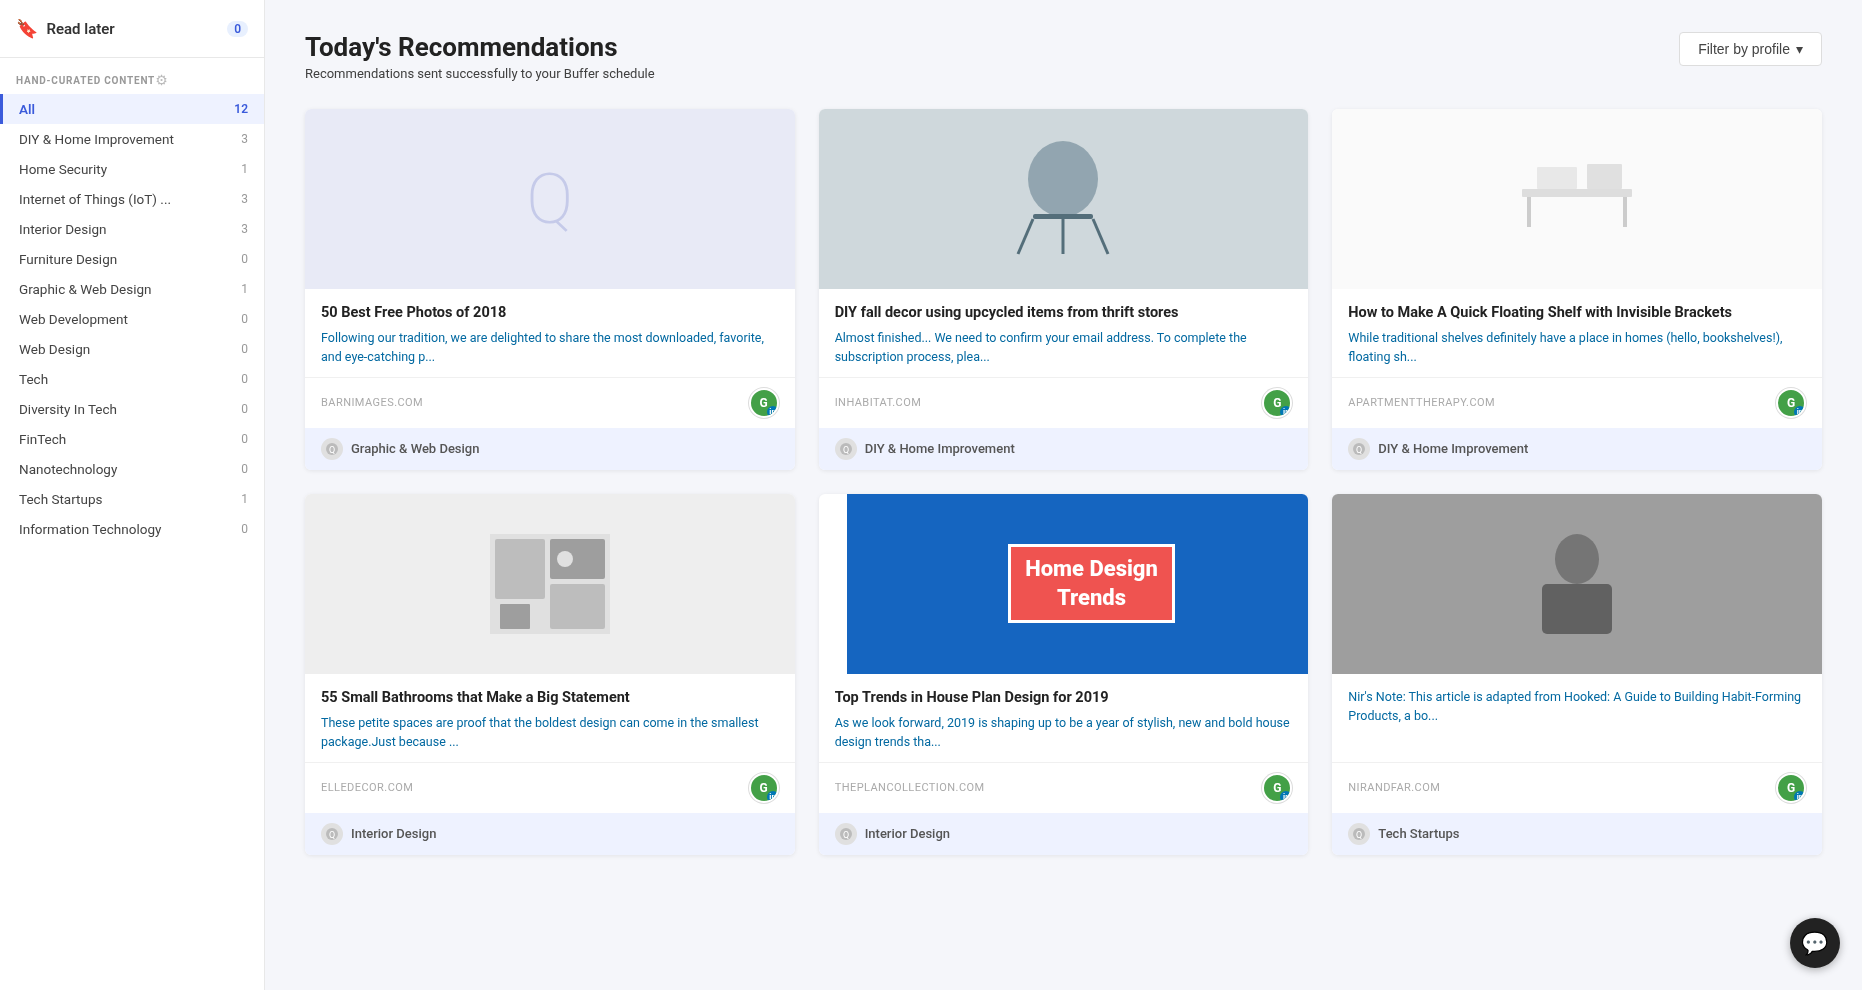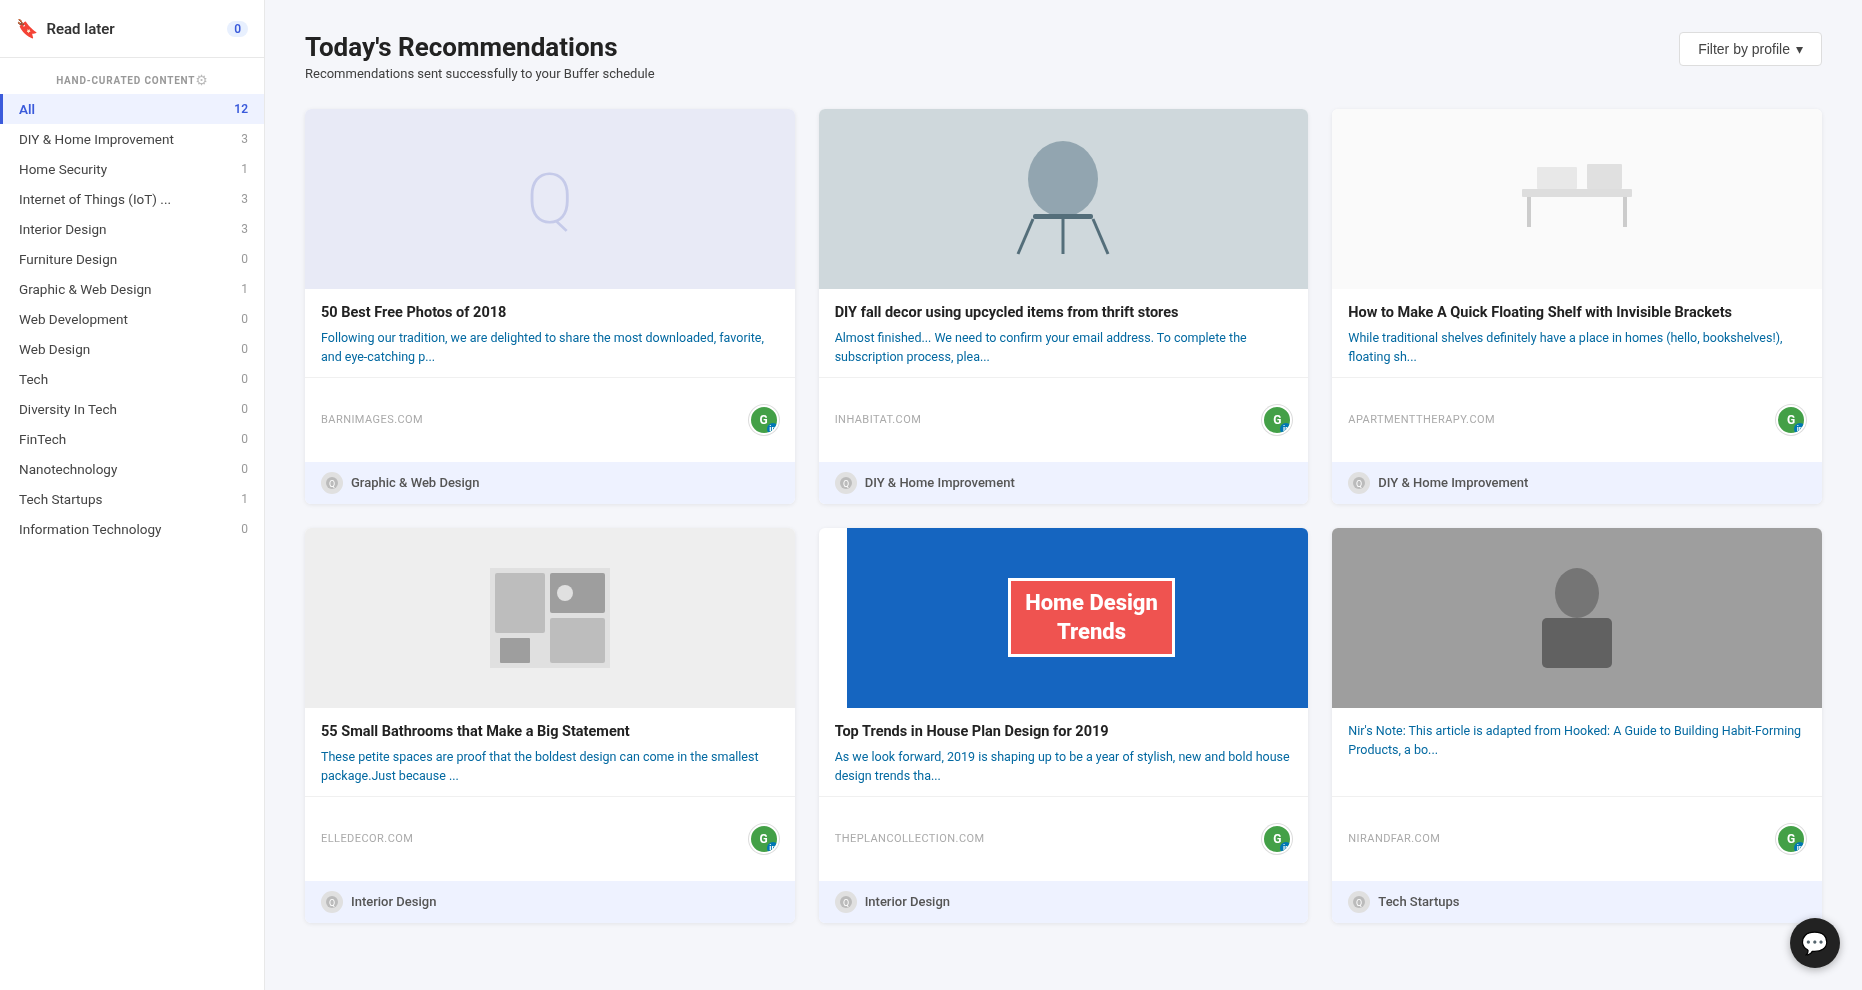--- a/index.html
+++ b/index.html
@@ -42,21 +42,21 @@
       color: #3b5bdb;
       border-radius: 10px;
       padding: 1px 7px;
       font-size: 12px;
       font-weight: 600;
     }
 
     .sidebar-section-header {
       display: flex;
       align-items: center;
-      justify-content: center;
+      justify-content: flex-start;
       padding: 14px 16px 6px;
     }
     .sidebar-section-title {
       font-size: 10px;
       font-weight: 700;
       color: #999;
       letter-spacing: 0.08em;
       text-transform: uppercase;
     }
     .gear-icon {
@@ -161,21 +161,21 @@
       color: #222;
       margin-bottom: 6px;
       line-height: 1.4;
     }
     .card-desc {
       font-size: 12.5px;
       color: #0369a1;
       line-height: 1.5;
     }
     .card-footer {
-      padding: 27px 16px;
+      padding: 10px 16px;
       border-top: 1px solid #f0f0f0;
       display: flex;
       align-items: center;
       justify-content: space-between;
     }
     .card-source {
       font-size: 11px;
       color: #aaa;
       text-transform: uppercase;
       letter-spacing: 0.04em;

